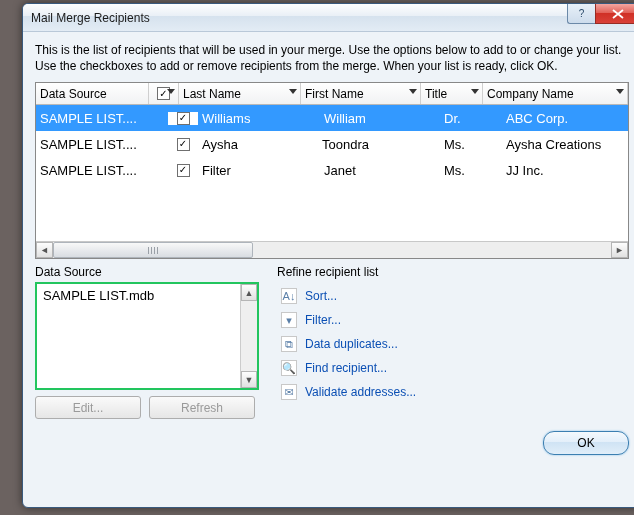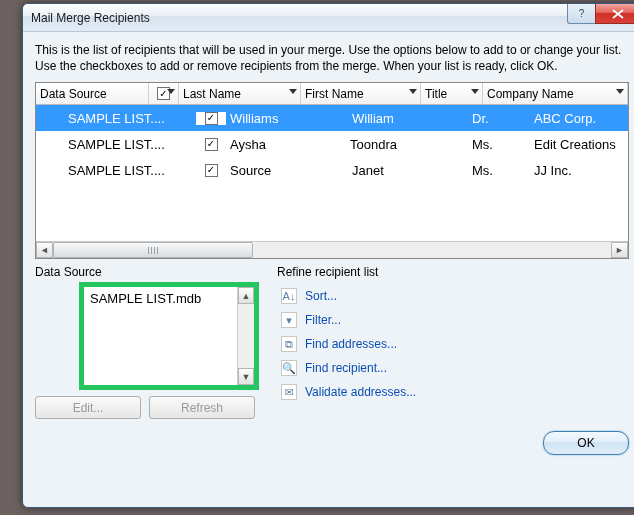--- a/index.html
+++ b/index.html
@@ -101,21 +101,21 @@
   }
   .grow .cell {
     padding: 0 4px;
     font-size: 13px;
     overflow: hidden; white-space: nowrap; text-overflow: ellipsis;
   }
   .grow.selected {
     background: #3399ff;
     color: #fff;
   }
-  .grow .cell.ds { width: 132px; margin-left: 28px; }
+  .grow .cell.ds { width: 132px; }
   .grow .cell.ck { width: 30px; display:flex; justify-content:center; background:#fff; }
   .grow.selected .cell.ck { background:#fff; color:#000; }
   .grow .cell.ln { width: 122px; }
   .grow .cell.fn { width: 120px; }
   .grow .cell.ti { width: 62px; }
   .grow .cell.co { flex:1; }
   .ckbox {
     width: 13px; height: 13px;
     border: 1px solid #6f6f6f;
     background: #fff;
@@ -148,25 +148,24 @@
   .hscroll .grip { width:10px; height:7px; background:repeating-linear-gradient(to right,#9aa0a7 0 1px,transparent 1px 3px); }
 
   .lower {
     display:flex; margin-top:6px; gap: 18px;
   }
   .panel-label { font-size:12px; margin-bottom:3px; }
   .dsbox {
     width: 224px;
   }
   .dsarea {
-    border:5px solid #22c55e; background:#fff;
+    border:2px solid #22c55e; background:#fff;
     height: 108px; position:relative;
     padding: 4px 6px;
     font-size:13px;
-    margin-left:44px;
   }
   .dsarea .vsb {
     position:absolute; right:0; top:0; bottom:0; width:17px;
     background:#efefef; border-left:1px solid #ccc;
   }
   .dsarea .vsb .varrow {
     position:absolute; left:0; width:100%; height:17px;
     background:linear-gradient(to bottom,#fdfdfd,#e1e1e1);
     border:1px solid #b5b5b5;
     display:flex; align-items:center; justify-content:center;
@@ -280,30 +279,30 @@
       <div class="grow">
         <div class="cell ds">SAMPLE LIST....</div>
         <div class="cell ck">
             <span class="ckbox">
               <span>✓</span>
             </span>
           </div>
         <div class="cell fn">Aysha</div>
         <div class="cell ln">Toondra</div>
         <div class="cell ti">Ms.</div>
-        <div class="cell co">Edit Creations</div>
+        <div class="cell co">Aysha Creations</div>
       </div>
       <div class="grow">
         <div class="cell ds">SAMPLE LIST....</div>
         <div class="cell ck">
             <span class="ckbox">
               <span>✓</span>
             </span>
           </div>
-        <div class="cell ln">Source</div>
+        <div class="cell ln">Filter</div>
         <div class="cell fn">Janet</div>
         <div class="cell ti">Ms.</div>
         <div class="cell co">JJ Inc.</div>
       </div>
 
       <div class="hscroll">
         <div class="arrow">◄</div>
         <div class="track">
           <div class="thumb">
               <span class="grip"></span>
@@ -335,21 +334,21 @@
           <div class="rlink">
             <span class="rico">A↓</span>
             <a>Sort...</a>
           </div>
           <div class="rlink">
             <span class="rico">▾</span>
             <a>Filter...</a>
           </div>
           <div class="rlink">
             <span class="rico">⧉</span>
-            <a>Find addresses...</a>
+            <a>Data duplicates...</a>
           </div>
           <div class="rlink">
             <span class="rico">🔍</span>
             <a>Find recipient...</a>
           </div>
           <div class="rlink">
             <span class="rico">✉</span>
             <a>Validate addresses...</a>
           </div>
         </div>

